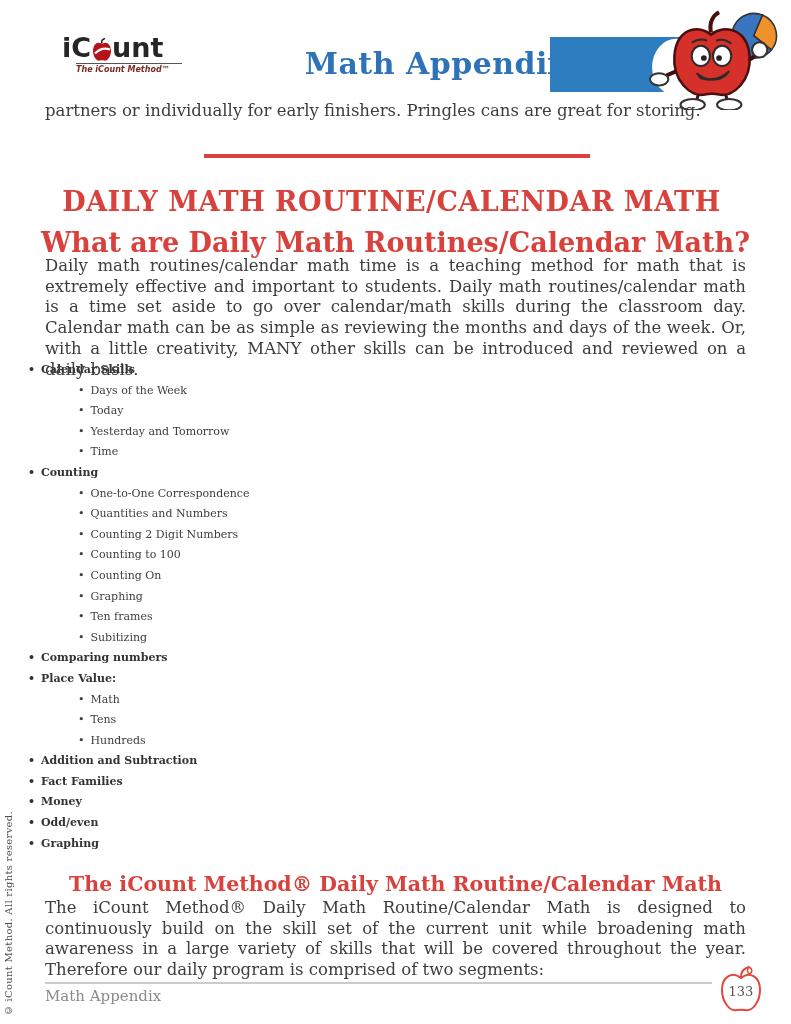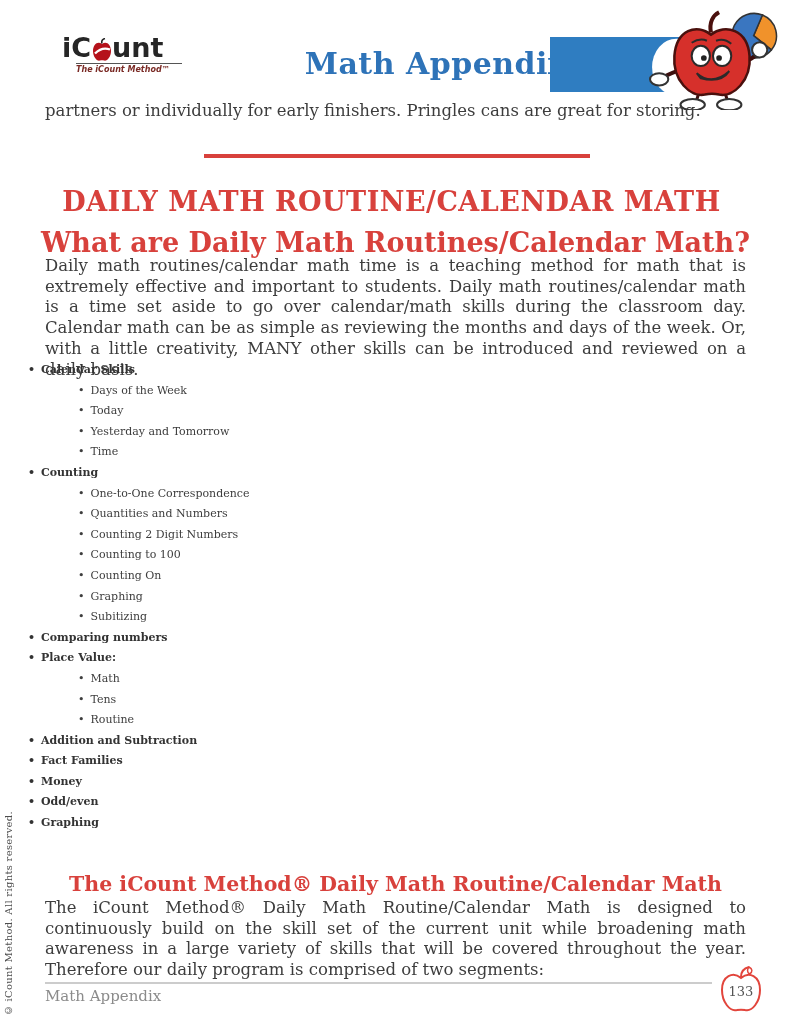--- a/index.html
+++ b/index.html
@@ -105,26 +105,27 @@
     <div class="li2">Today</div>
     <div class="li2">Yesterday and Tomorrow</div>
     <div class="li2">Time</div>
     <div class="li1">Counting</div>
     <div class="li2">One-to-One Correspondence</div>
     <div class="li2">Quantities and Numbers</div>
     <div class="li2">Counting 2 Digit Numbers</div>
     <div class="li2">Counting to 100</div>
     <div class="li2">Counting On</div>
     <div class="li2">Graphing</div>
+    <div class="li2">Ten frames</div>
     <div class="li2">Subitizing</div>
     <div class="li1">Comparing numbers</div>
     <div class="li1">Place Value:</div>
     <div class="li2">Math</div>
     <div class="li2">Tens</div>
-    <div class="li2">Routine</div>
+    <div class="li2">Hundreds</div>
     <div class="li1">Addition and Subtraction</div>
     <div class="li1">Fact Families</div>
     <div class="li1">Money</div>
     <div class="li1">Odd/even</div>
     <div class="li1">Graphing</div>
   </div>
 
   <div class="h3">The iCount Method® Daily Math Routine/Calendar Math</div>
   <div class="p2">The iCount Method® Daily Math Routine/Calendar Math is designed to continuously build on the skill set of the current unit while broadening math awareness in a large variety of skills that will be covered throughout the year. Therefore our daily program is comprised of two segments:</div>
 

